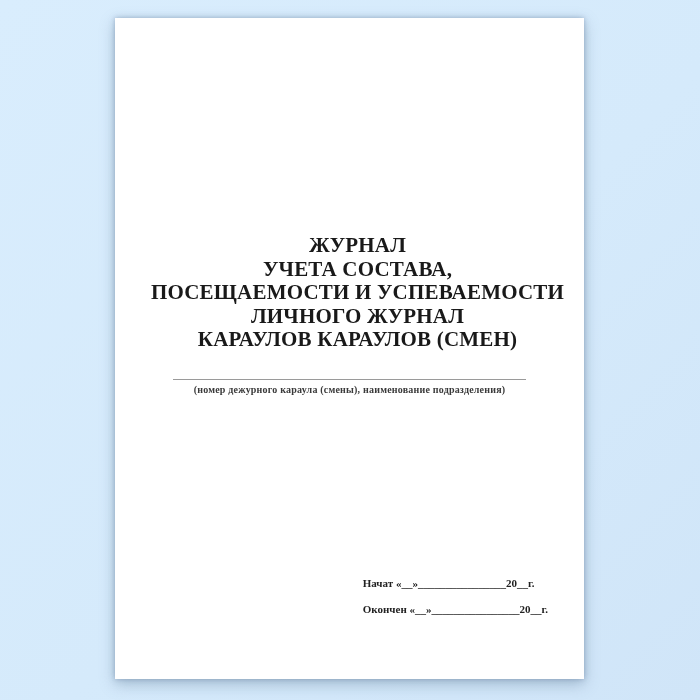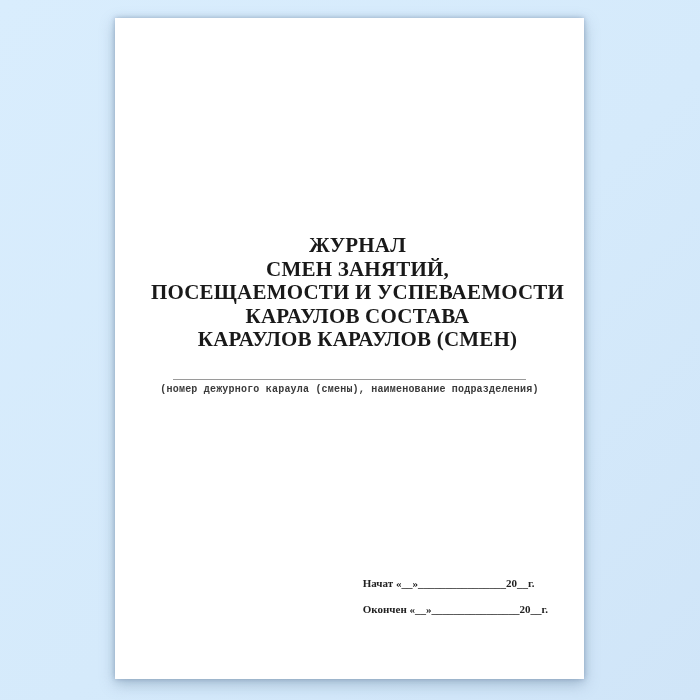--- a/index.html
+++ b/index.html
@@ -50,43 +50,42 @@
     margin: 0 auto;
     border-top: 1.5px solid #9a9a9a;
   }
   .subtitle-caption {
     margin-top: 4px;
     font-weight: bold;
     font-size: 10px;
     line-height: 12px;
     color: #3a3a3a;
     letter-spacing: 0.2px;
-    font-family: Liberation Mono, monospace;
   }
   .dates-block {
     position: absolute;
     top: 552px;
     right: 36px;
     font-weight: bold;
     font-size: 11px;
     line-height: 26px;
     color: #222222;
   }
 </style>
 </head>
 <body>
 
 <div class="scene">
   <div class="page">
 
     <div class="title-block">
       <div>ЖУРНАЛ</div>
-      <div>СМЕН ЗАНЯТИЙ,</div>
+      <div>УЧЕТА СОСТАВА,</div>
       <div>ПОСЕЩАЕМОСТИ И УСПЕВАЕМОСТИ</div>
-      <div>КАРАУЛОВ СОСТАВА</div>
+      <div>ЛИЧНОГО ЖУРНАЛ</div>
       <div>КАРАУЛОВ КАРАУЛОВ (СМЕН)</div>
     </div>
 
     <div class="subtitle-block">
       <div class="fill-line"></div>
       <div class="subtitle-caption">(номер дежурного караула (смены), наименование подразделения)</div>
     </div>
 
     <div class="dates-block">
       <div>Начат «__»________________20__г.</div>

